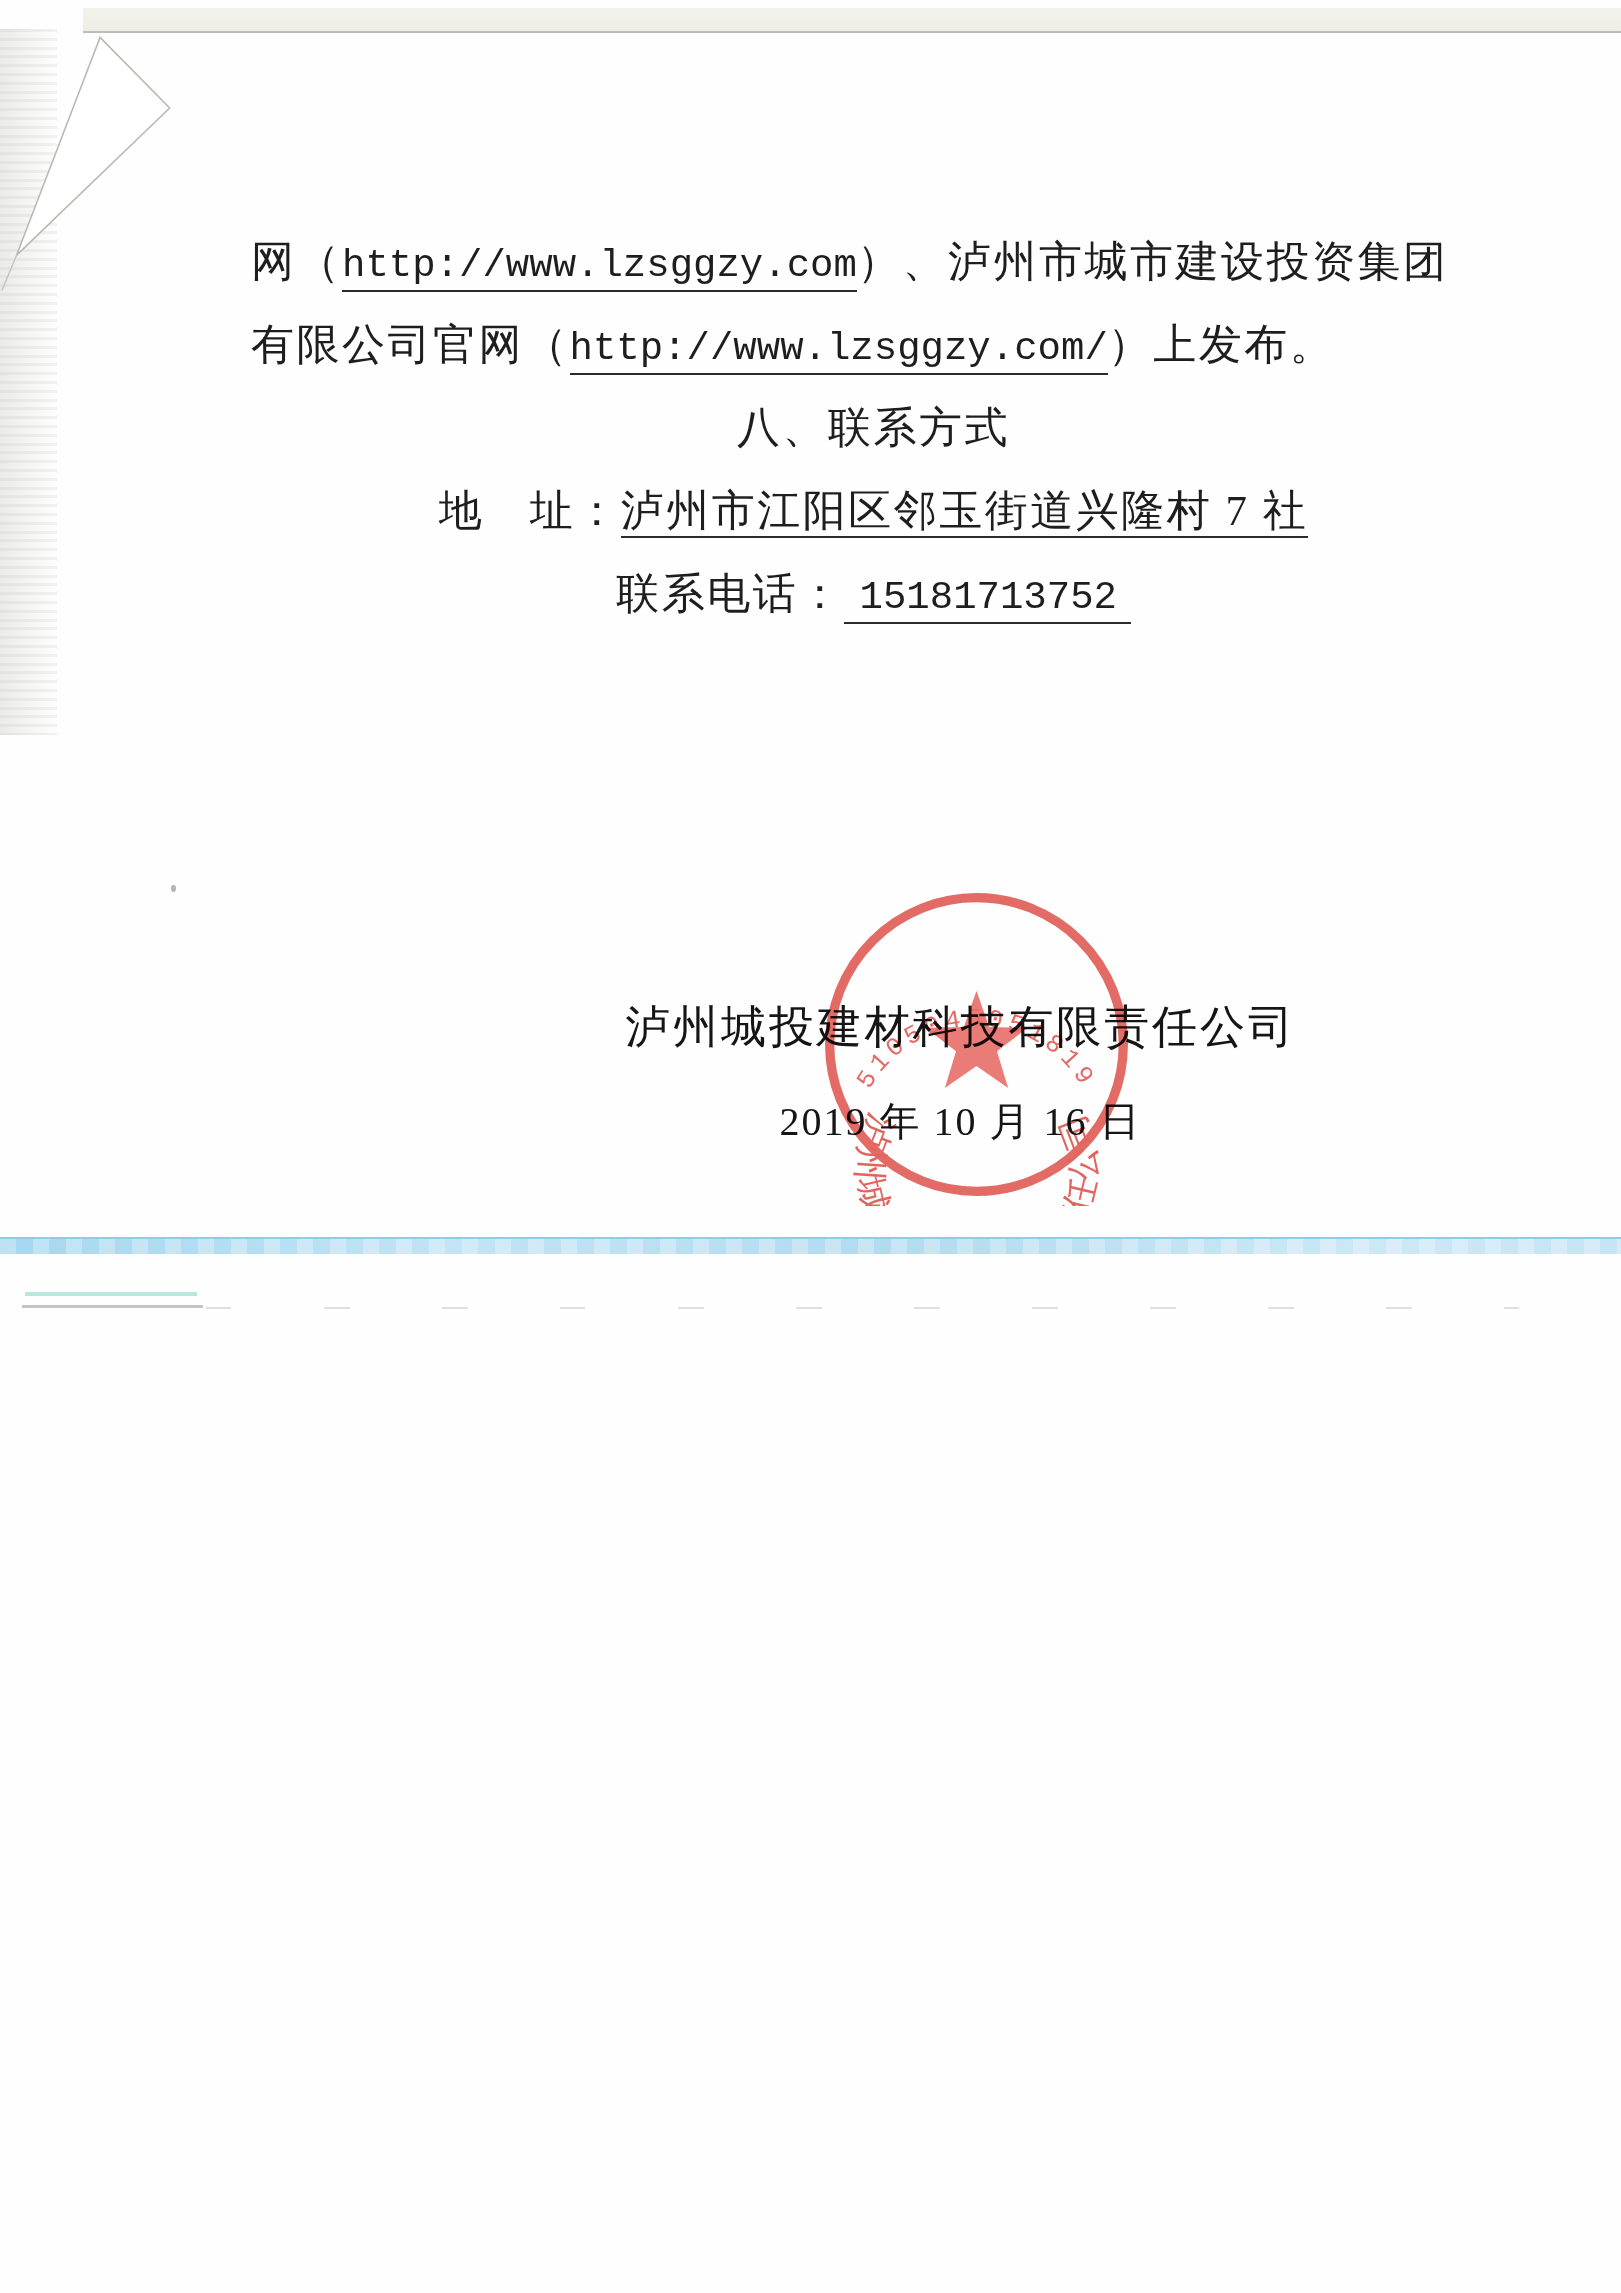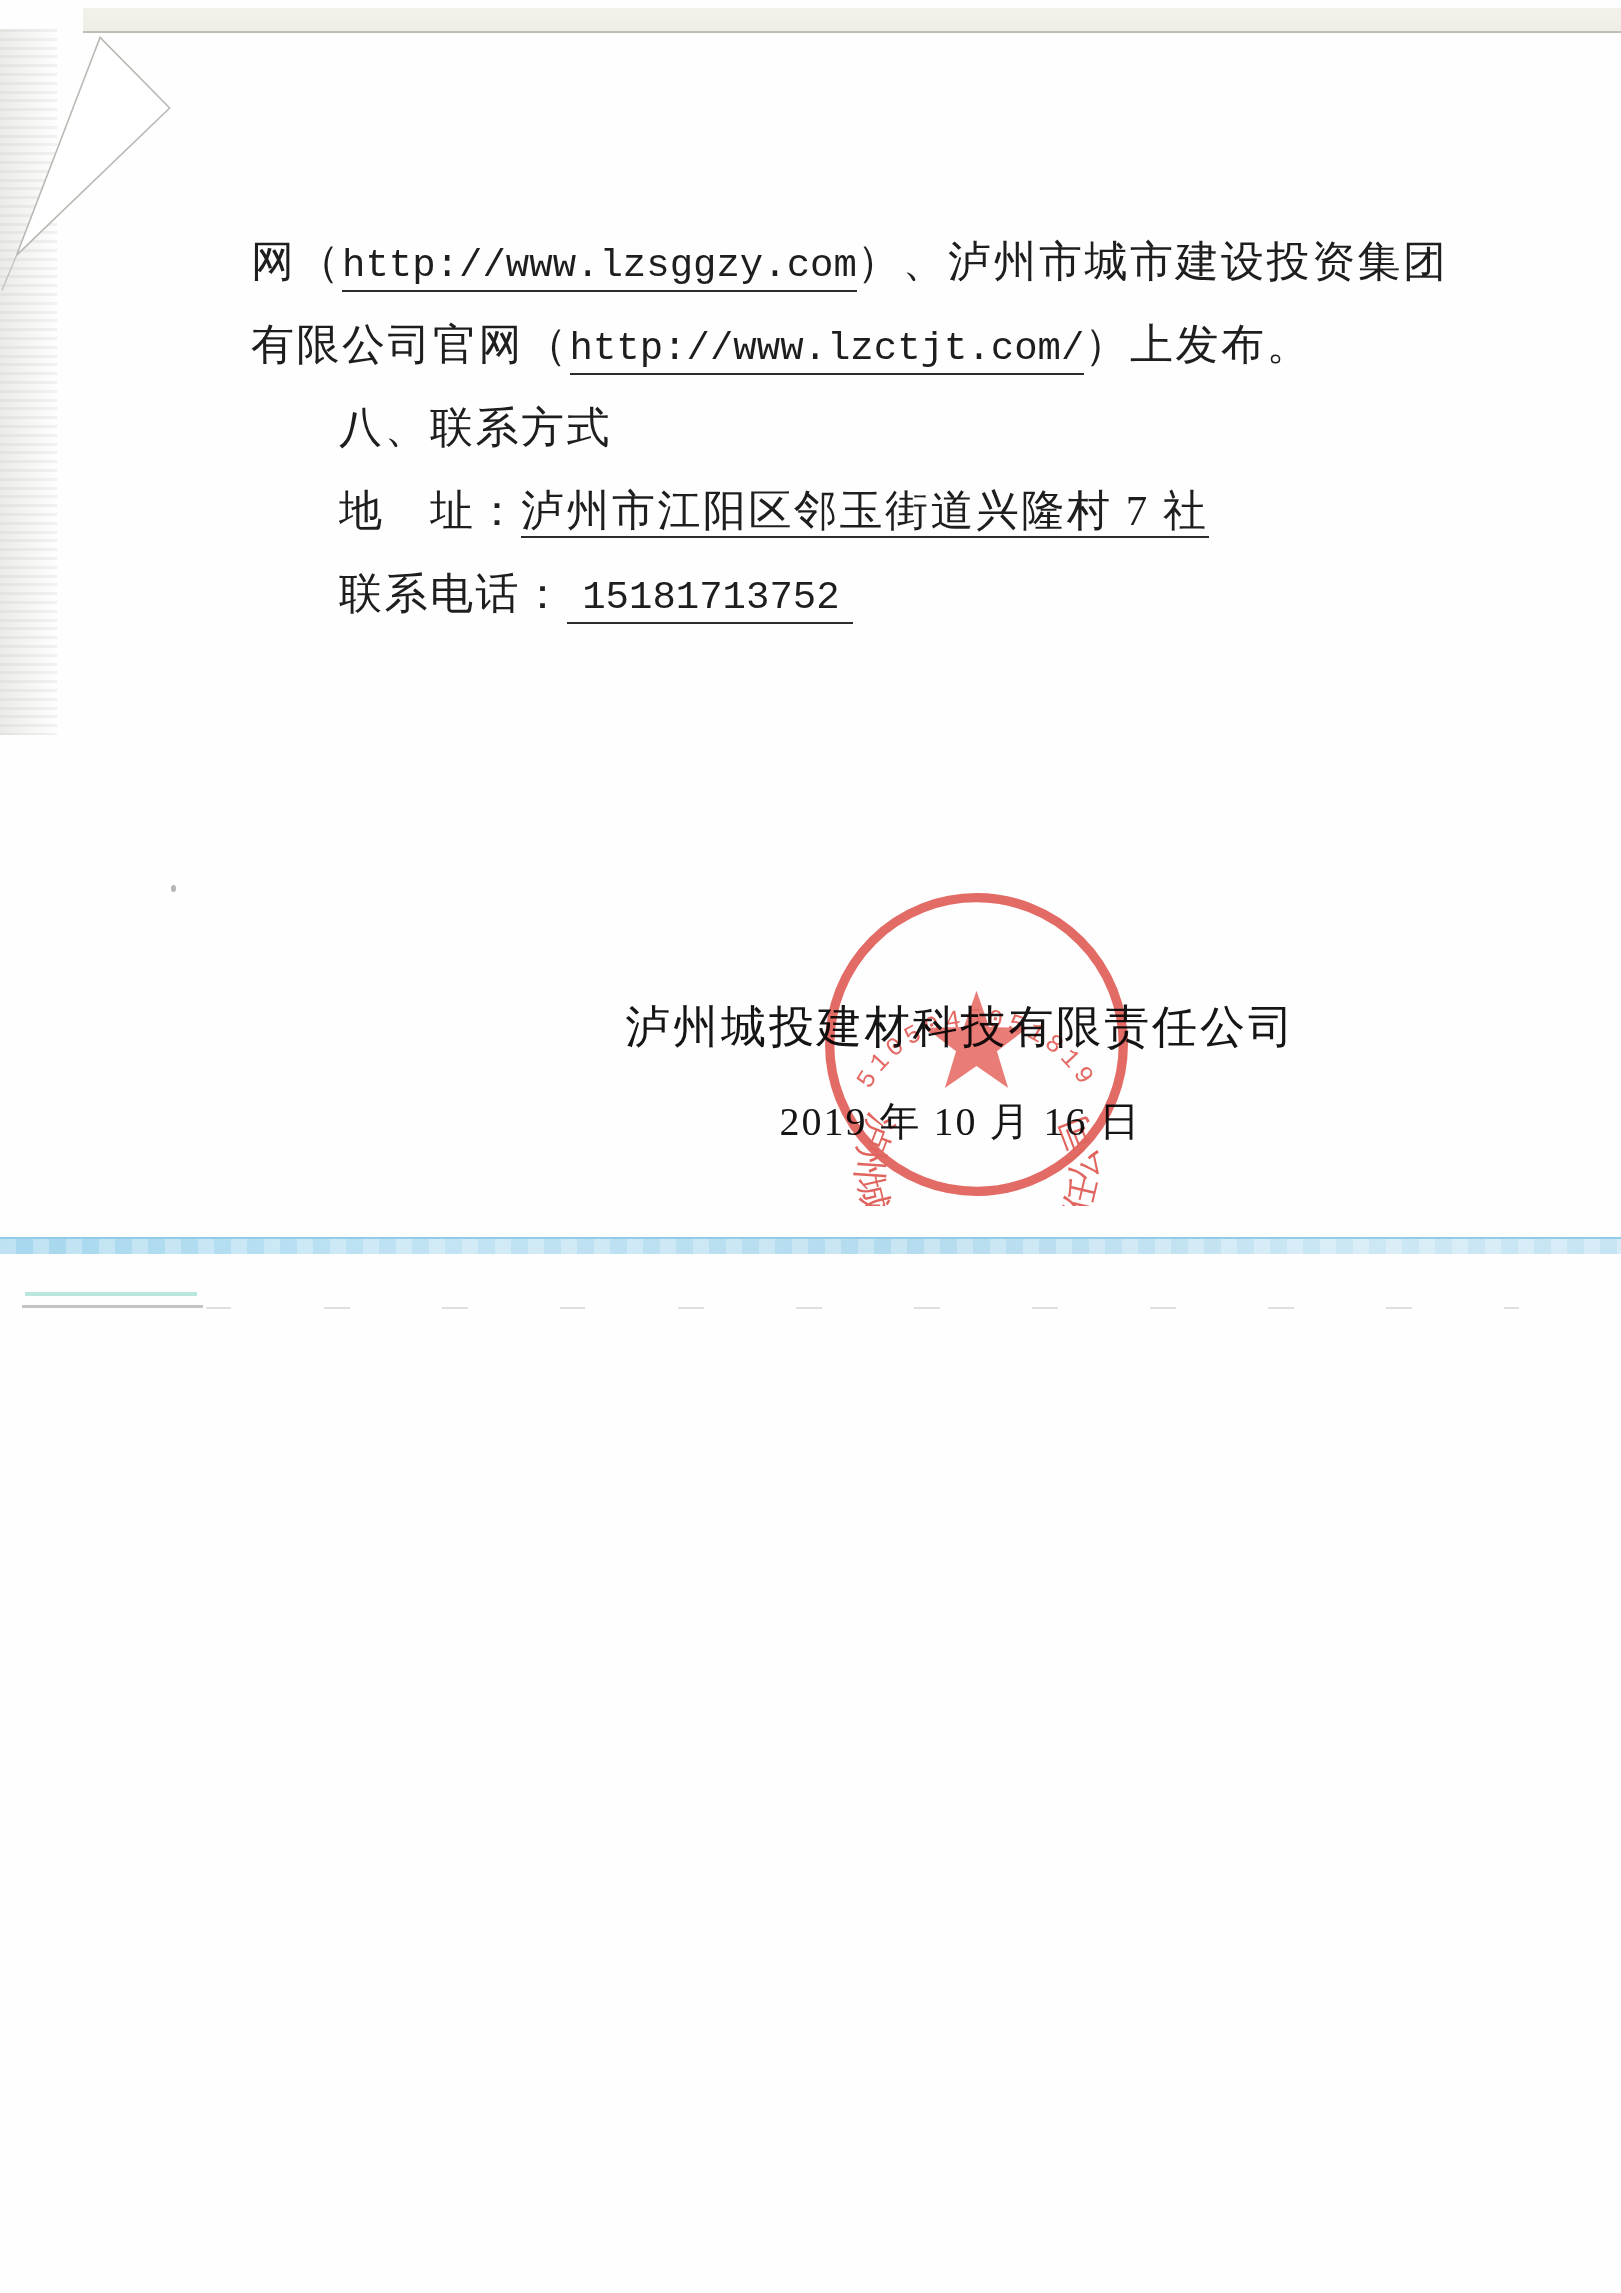--- a/index.html
+++ b/index.html
@@ -40,21 +40,21 @@
   }
   .spec-dot{position:absolute;left:171px;top:885px;width:4.9px;height:6.9px;border-radius:50%;background:rgba(120,120,120,.55);}
 
   
   .doc-body{
     position:absolute;left:251px;top:220px;width:1157px;
     font-size:43px;line-height:83px;letter-spacing:2.5px;
     color:#1e1e1e;white-space:nowrap;
   }
   .line{height:83px;}
-  .indent{padding-left:88px;}
+  .indent{padding-left:88px;text-align:center;}
   .u{border-bottom:2.9px solid #2b2b2b;padding-bottom:2px;}
   .mono{
     font-family:"Liberation Mono","DejaVu Sans Mono",monospace;
     font-size:39px;letter-spacing:0;
   }
   .phone-val{padding-left:15.7px;padding-right:13.7px;}
 
   
   .signature{
     position:absolute;left:588px;top:998px;width:745px;
@@ -84,21 +84,21 @@
     <line x1="17" y1="260" x2="2" y2="296" stroke="#c3c3bd" stroke-width="1.4"></line>
   </svg>
   <div class="blue-band"></div>
   <div class="teal-line"></div>
   <div class="gray-line"></div>
   <div class="dash-row"></div>
   <div class="spec-dot"></div>
 
   <div class="doc-body">
     <div class="line"><span>网（</span><span class="mono u">http://www.lzsggzy.com</span><span>）、泸州市城市建设投资集团</span></div>
-    <div class="line"><span>有限公司官网（</span><span class="mono u">http://www.lzctjt.com/</span><span>）上发布。</span></div>
+    <div class="line"><span>有限公司官网（</span><span class="mono u">http://www.lzsggzy.com/</span><span>）上发布。</span></div>
     <div class="line indent"><span>八、联系方式</span></div>
     <div class="line indent"><span>地　址：</span><span class="u">泸州市江阳区邻玉街道兴隆村 7 社</span></div>
     <div class="line indent"><span>联系电话：</span><span class="mono u phone-val">15181713752</span></div>
   </div>
 
   <div class="signature">
     <div class="sig-company">泸州城投建材科技有限责任公司</div>
     <div class="sig-date">2019 年 10 月 16 日</div>
   </div>
 

